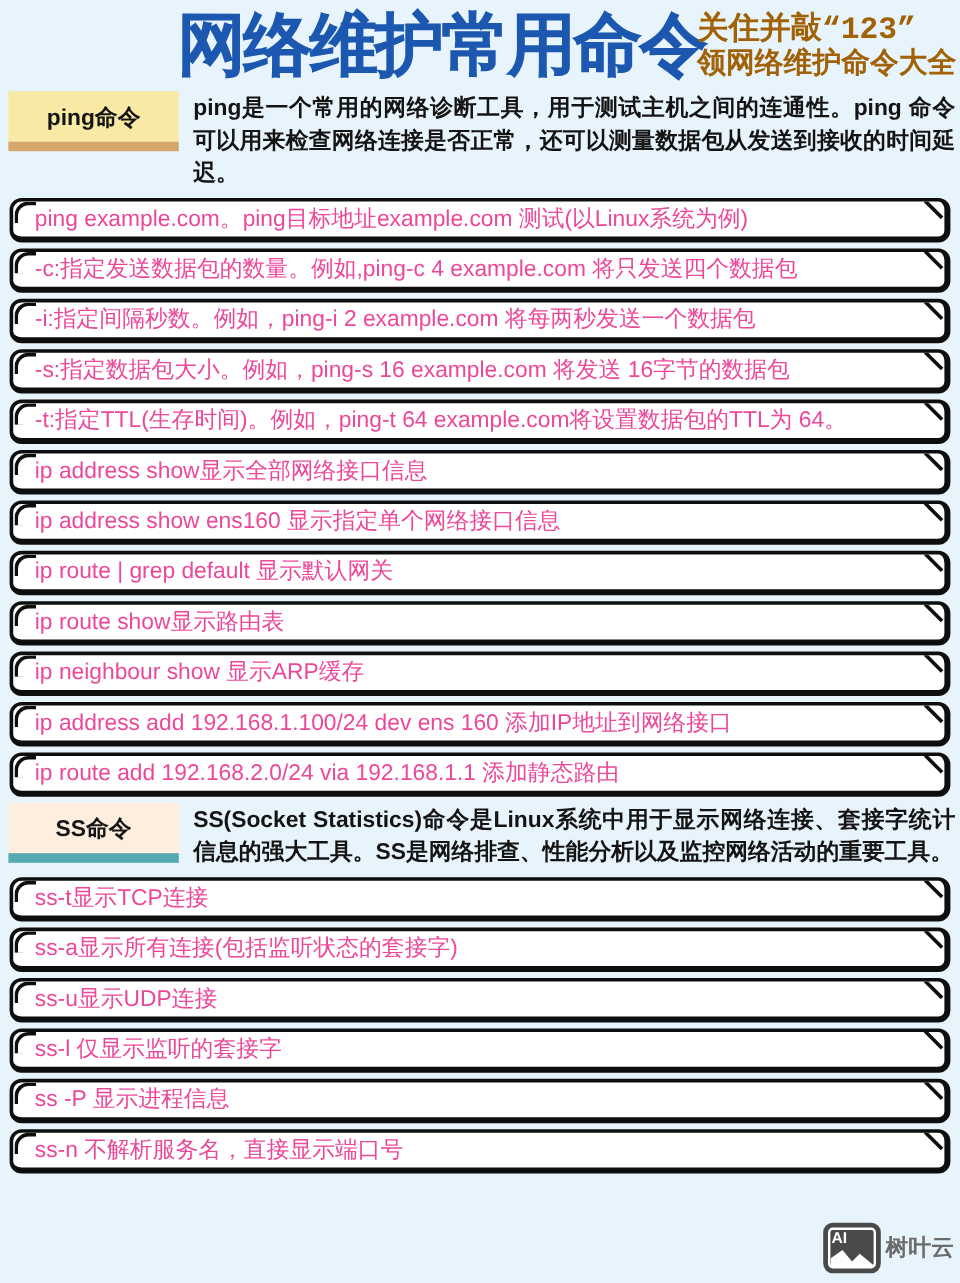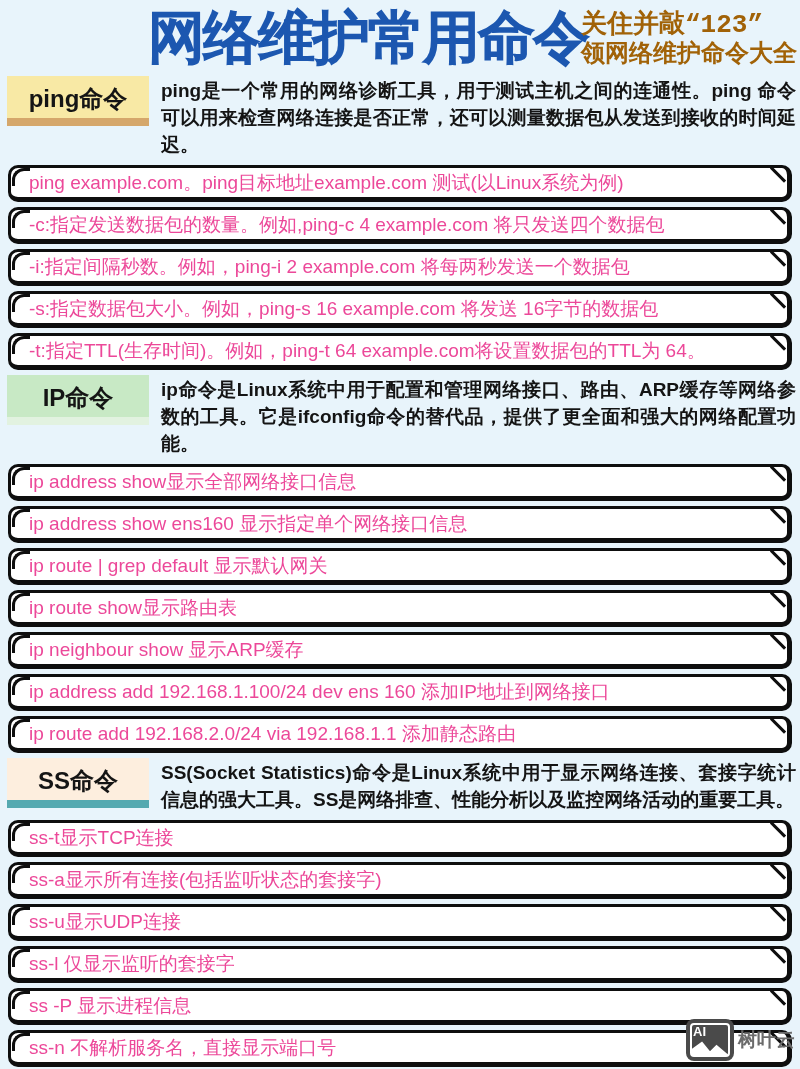--- a/index.html
+++ b/index.html
@@ -31,21 +31,21 @@
   
   .cmd-section { margin-top:0; }
   .cmd-section + .cmd-section { margin-top:4px; }
   .sec-head { display:flex; align-items:flex-start; margin-bottom:7px; min-height:54px; }
   .sec-label {
     width:142px; margin-left:7px; flex:0 0 auto;
     text-align:center;
   }
   .sec-label .lbl-txt {
     display:block; height:42px; line-height:42px;
-    font-size:24px; font-weight:bold; color:#151515;
+    font-size:19px; font-weight:bold; color:#151515;
     padding-top:2px;
   }
   .sec-label .lbl-underline { display:block; height:8px; width:100%; }
 
   .sec-ping .lbl-txt      { background:#f8e9a5; }
   .sec-ping .lbl-underline{ background:#d5a76b; }
   .sec-ip   .lbl-txt      { background:#c8e9c5; }
   .sec-ip   .lbl-underline{ background:#e2f2e0; }
   .sec-ss   .lbl-txt      { background:#fdeede; }
   .sec-ss   .lbl-underline{ background:#55a9b0; }
@@ -127,27 +127,20 @@
     <p class="sec-desc">ping是一个常用的网络诊断工具，用于测试主机之间的连通性。ping 命令可以用来检查网络连接是否正常，还可以测量数据包从发送到接收的时间延迟。</p>
   </div>
   <div class="cmd-box">ping example.com。ping目标地址example.com 测试(以Linux系统为例)</div>
   <div class="cmd-box">-c:指定发送数据包的数量。例如,ping-c 4 example.com 将只发送四个数据包</div>
   <div class="cmd-box">-i:指定间隔秒数。例如，ping-i 2 example.com 将每两秒发送一个数据包</div>
   <div class="cmd-box">-s:指定数据包大小。例如，ping-s 16 example.com 将发送 16字节的数据包</div>
   <div class="cmd-box">-t:指定TTL(生存时间)。例如，ping-t 64 example.com将设置数据包的TTL为 64。</div>
 </div>
 
 <div class="cmd-section sec-ip">
-  <div class="sec-head">
-    <div class="sec-label">
-      <span class="lbl-txt">IP命令</span>
-      <span class="lbl-underline"></span>
-    </div>
-    <p class="sec-desc">ip命令是Linux系统中用于配置和管理网络接口、路由、ARP缓存等网络参数的工具。它是ifconfig命令的替代品，提供了更全面和强大的网络配置功能。</p>
-  </div>
   <div class="cmd-box">ip address show显示全部网络接口信息</div>
   <div class="cmd-box">ip address show ens160 显示指定单个网络接口信息</div>
   <div class="cmd-box">ip route | grep default 显示默认网关</div>
   <div class="cmd-box">ip route show显示路由表</div>
   <div class="cmd-box">ip neighbour show 显示ARP缓存</div>
   <div class="cmd-box">ip address add 192.168.1.100/24 dev ens 160 添加IP地址到网络接口</div>
   <div class="cmd-box">ip route add 192.168.2.0/24 via 192.168.1.1 添加静态路由</div>
 </div>
 
 <div class="cmd-section sec-ss">

